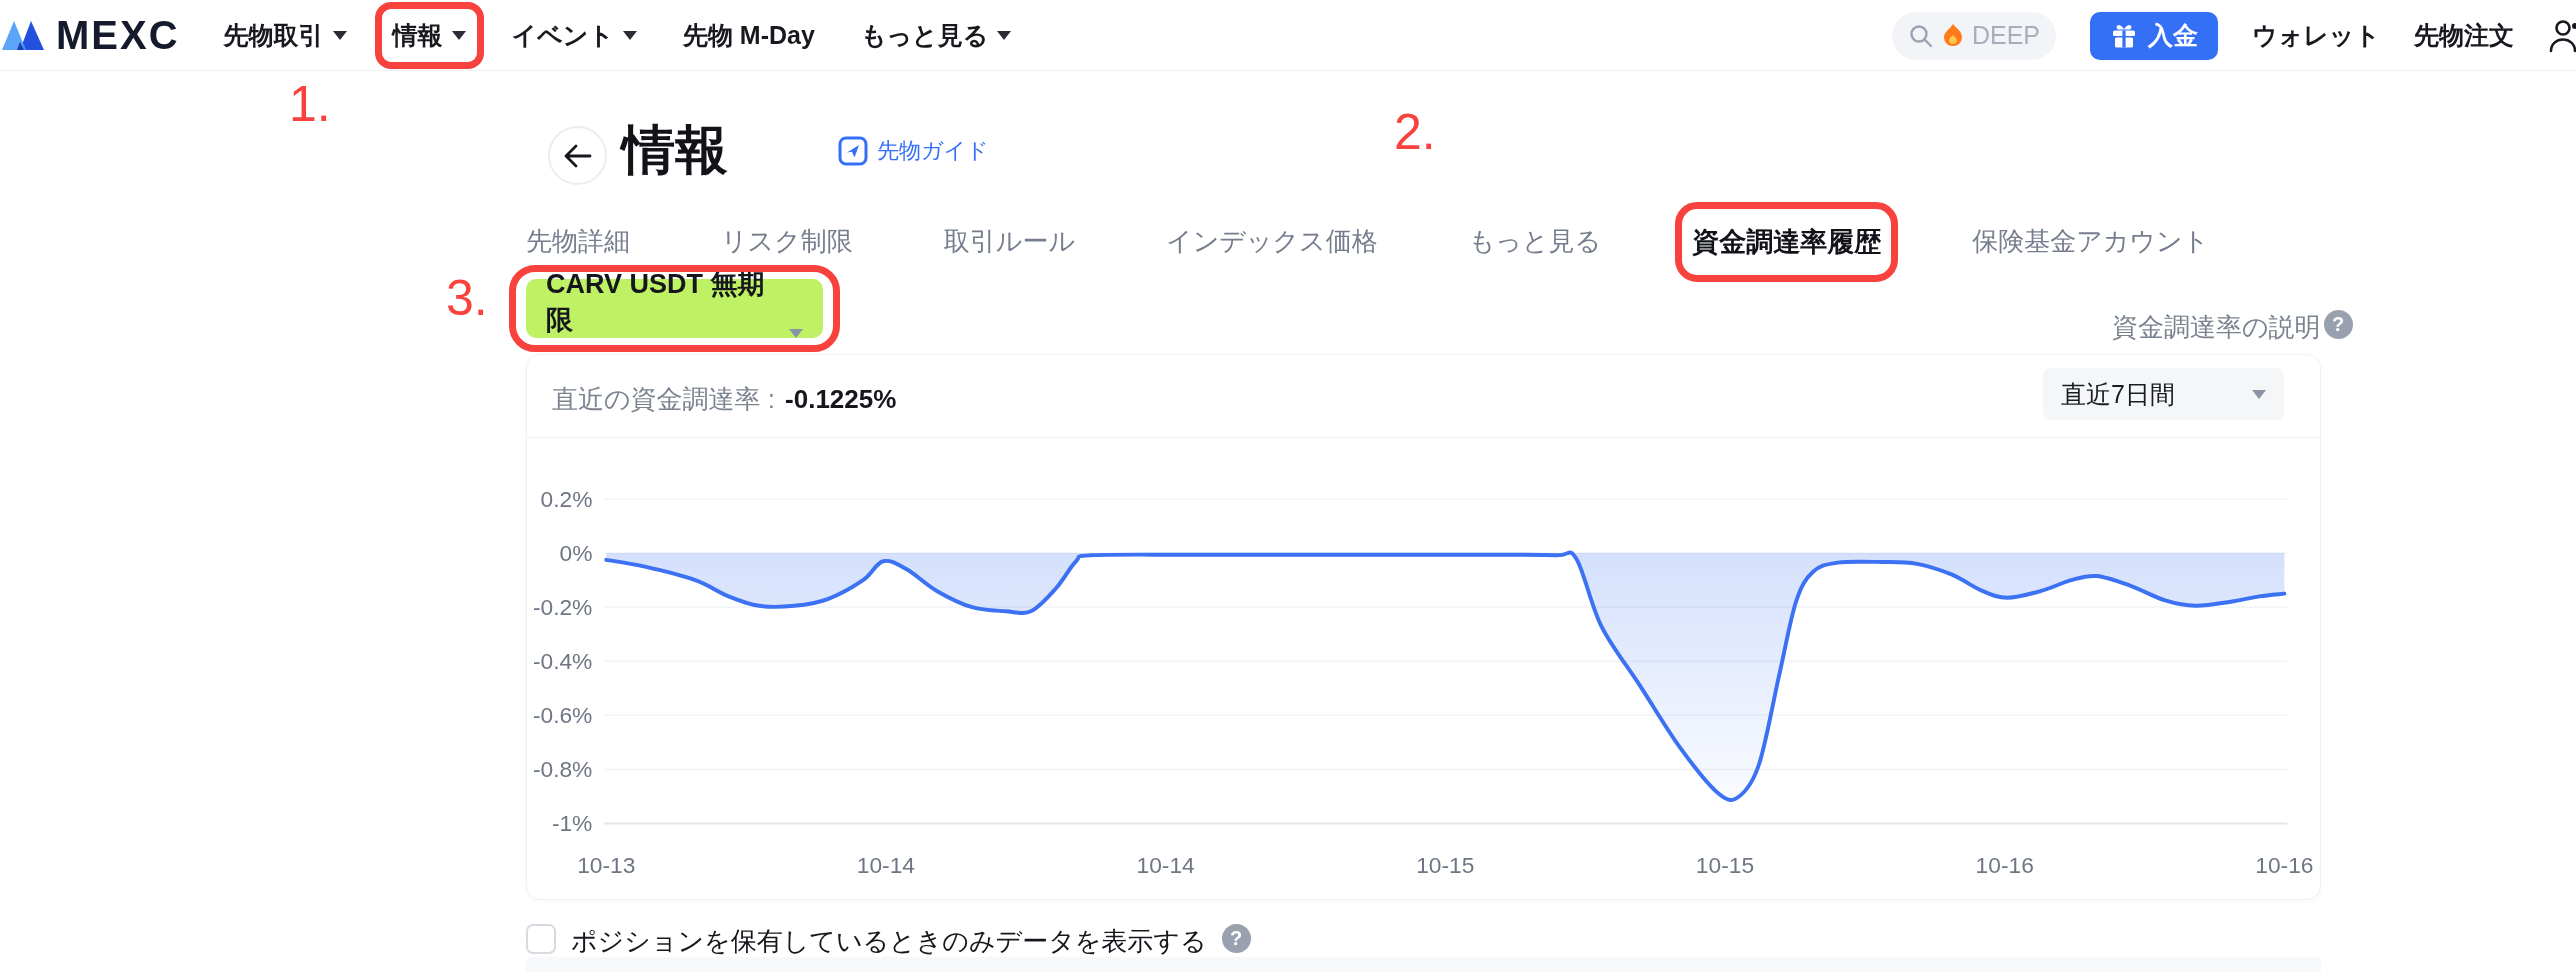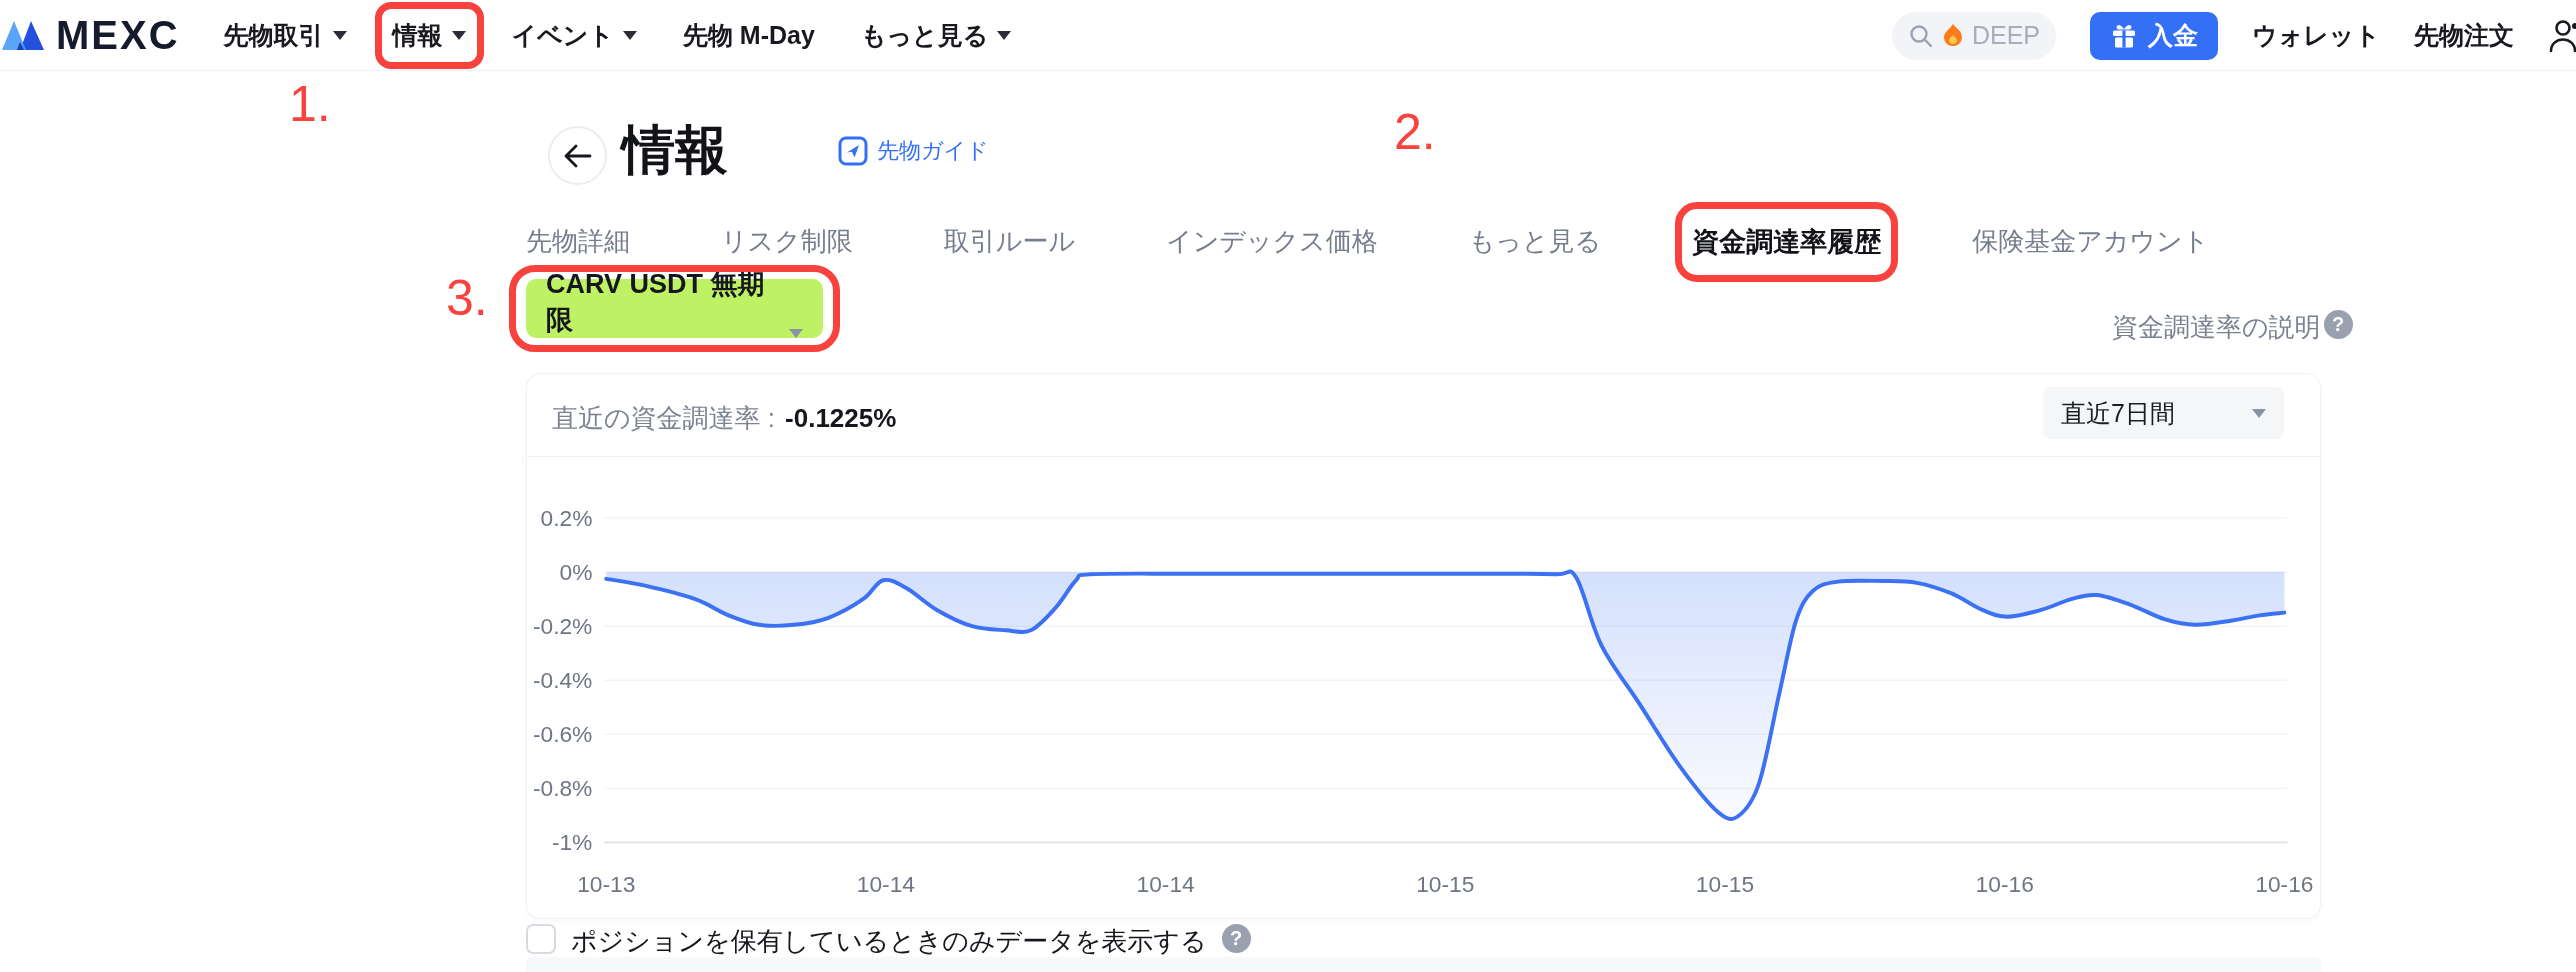--- a/index.html
+++ b/index.html
@@ -45,21 +45,21 @@
                    background:#bef264; border-radius:10px; display:flex; align-items:flex-end;
                    justify-content:space-between; padding:0 20px; cursor:pointer; }
   .symbol-select .val { font-size:27px; font-weight:700; color:#15171c; }
   .help-row { position:absolute; left:2112px; top:310px; display:flex; gap:3px;
               cursor:pointer; }
   .help-label { font-size:26px; color:#7a828f; }
   .help-icon { width:29px; height:29px; border-radius:50%; background:#99a1af; color:#fff;
                font-size:20px; font-weight:700; display:flex; align-items:center;
                justify-content:center; }
   
-  .card { position:absolute; left:526px; top:373px; width:1795px; height:546px; background:#fff;
+  .card { position:absolute; left:526px; top:354px; width:1795px; height:546px; background:#fff;
           border:1px solid #f0f1f4; border-radius:14px; box-shadow:0 2px 6px rgba(20,30,60,.03); }
   .card-latest { position:absolute; left:25px; top:27px; display:flex; align-items:center; gap:10px; }
   .latest-label { font-size:26px; color:#7b8390; }
   .latest-value { font-size:26px; font-weight:700; color:#15171c; }
   .range-select { position:absolute; right:36px; top:13px; width:241px; height:52px;
                   background:#f5f6f8; border-radius:8px; display:flex; align-items:center;
                   justify-content:space-between; padding:0 18px; cursor:pointer; }
   .range-select .val { font-size:25px; color:#1a1c22; }
   .card-divider { position:absolute; left:0; top:82px; width:100%; height:1px; background:#f1f2f5; }
   .chart-svg { position:absolute; left:0; top:82px; }

